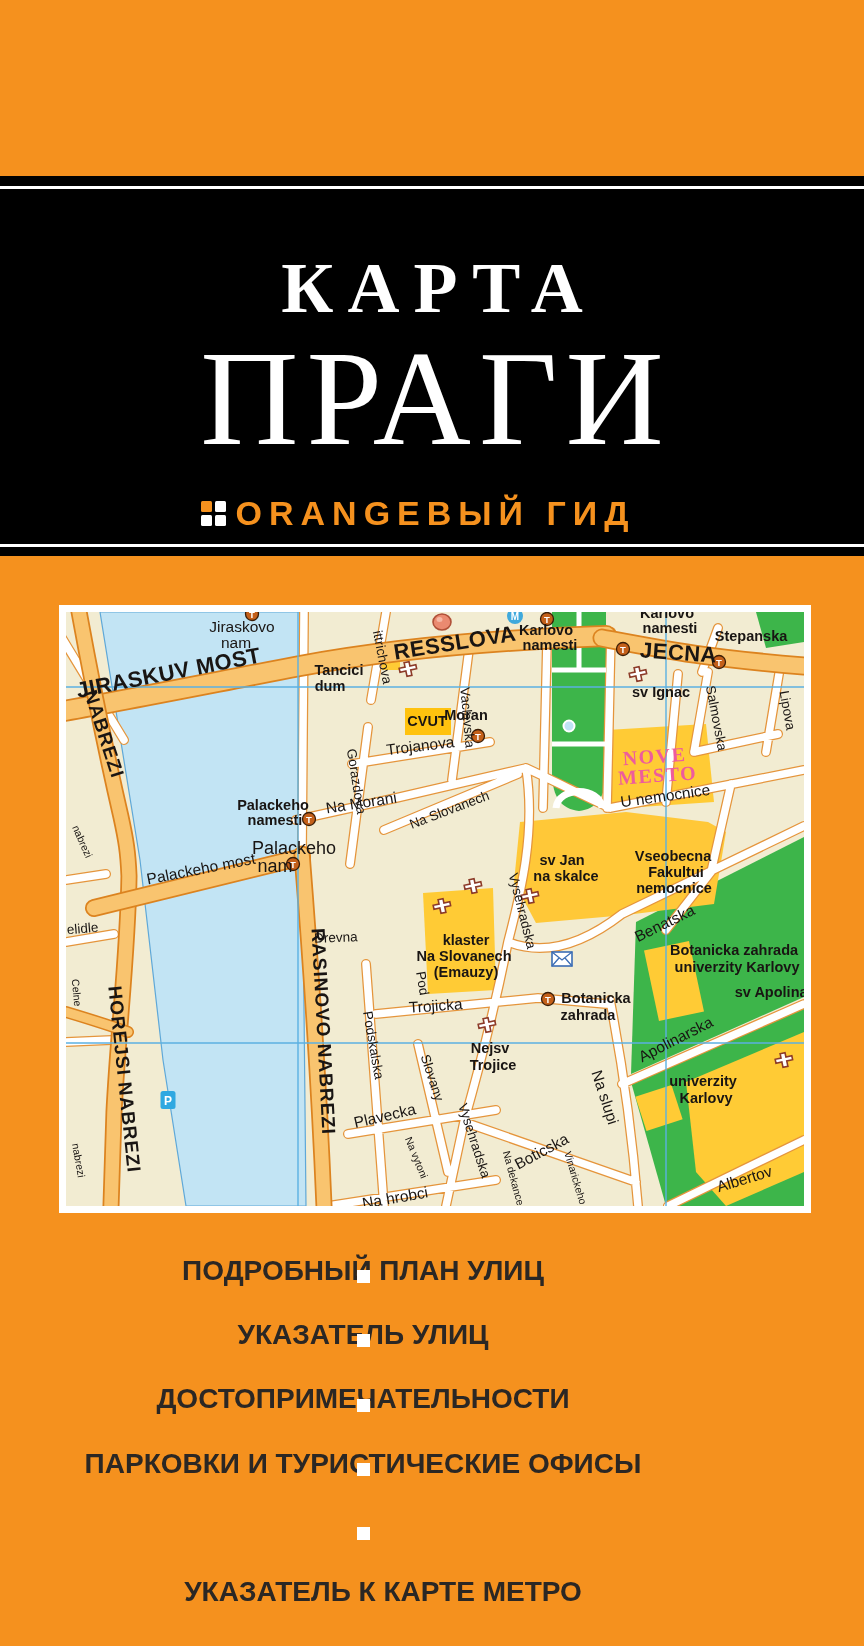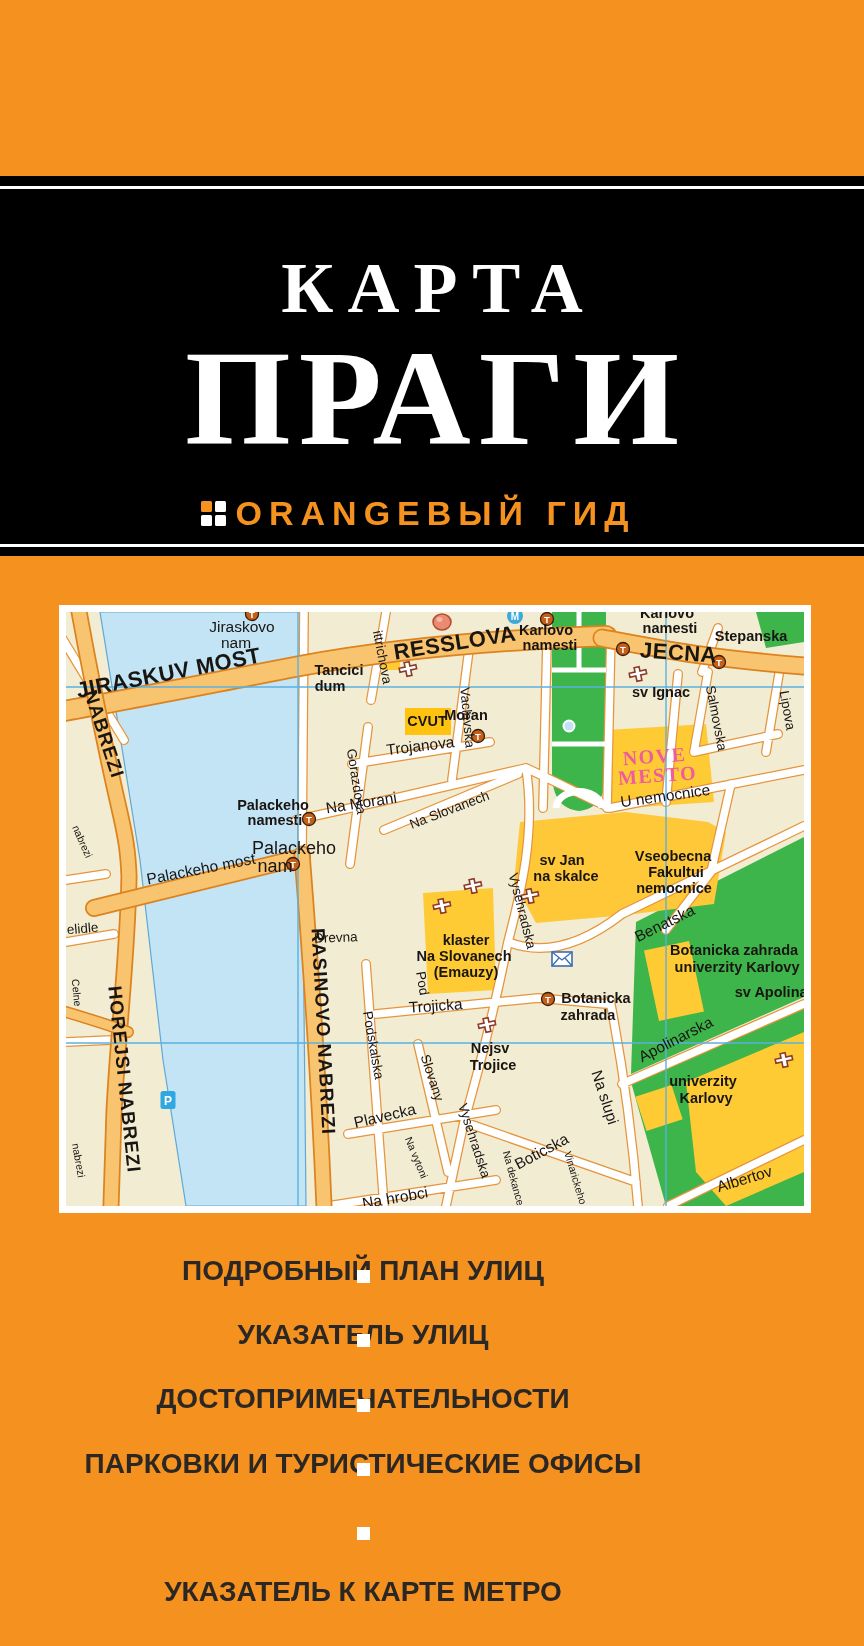--- a/index.html
+++ b/index.html
@@ -6,21 +6,21 @@
   body{width:864px;height:1646px;position:relative;overflow:hidden;
        background:#F5911E;font-family:"Liberation Sans",sans-serif;}
   
   .band{position:absolute;left:0;top:176px;width:864px;height:380px;background:#000;}
   .band .hline{position:absolute;left:0;width:100%;height:3px;background:#fff;}
   .hline.t{top:10px;} .hline.b{bottom:9px;}
   .title1{position:absolute;left:0;top:252px;width:100%;margin:0;text-align:center;
           font-family:"Liberation Serif",serif;font-weight:700;color:#fff;
           font-size:72px;line-height:72px;letter-spacing:14px;text-indent:14px;}
   .title2{position:absolute;left:0;top:330px;width:100%;margin:0;text-align:center;
-          font-family:"Liberation Serif",serif;font-weight:700;color:#fff;
+          font-family:"Liberation Serif",serif;font-weight:400;color:#fff;
           font-size:136px;line-height:136px;letter-spacing:8px;text-indent:8px;}
   .logo-row{position:absolute;left:0;top:494px;width:864px;display:flex;
             align-items:center;justify-content:center;gap:10px;padding-right:28px;box-sizing:border-box;}
   .logo-ico{width:25px;height:25px;display:grid;grid-template-columns:11px 11px;
             grid-template-rows:11px 11px;gap:3px;}
   .logo-ico span{border-radius:1.5px;background:#fff;}
   .logo-ico span.or{background:#F5911E;}
   .logo-txt{color:#F5911E;font-size:34px;font-weight:bold;letter-spacing:7px;white-space:nowrap;}
   
   .map-wrap{position:absolute;left:59px;top:605px;width:738px;height:594px;
@@ -292,14 +292,14 @@
 <div class="features" id="features">
     <div class="feat" style="top: 1257px;">ПОДРОБНЫЙ ПЛАН УЛИЦ</div>
     <div class="sq" style="top: 1270.1px;"></div>
     <div class="feat" style="top: 1321.2px;">УКАЗАТЕЛЬ УЛИЦ</div>
     <div class="sq" style="top: 1334.3px;"></div>
     <div class="feat" style="top: 1385.4px;">ДОСТОПРИМЕЧАТЕЛЬНОСТИ</div>
     <div class="sq" style="top: 1398.5px;"></div>
     <div class="feat" style="top: 1449.6px;">ПАРКОВКИ И ТУРИСТИЧЕСКИЕ ОФИСЫ</div>
     <div class="sq" style="top: 1462.7px;"></div>
     <div class="sq" style="top: 1526.9px;"></div>
-    <div class="feat" style="top: 1578px;">УКАЗАТЕЛЬ К КАРТЕ МЕТРО</div>
+    <div class="feat" style="top: 1578px; margin-left: 20px;">УКАЗАТЕЛЬ К КАРТЕ МЕТРО</div>
   </div>
 
 </body></html>

